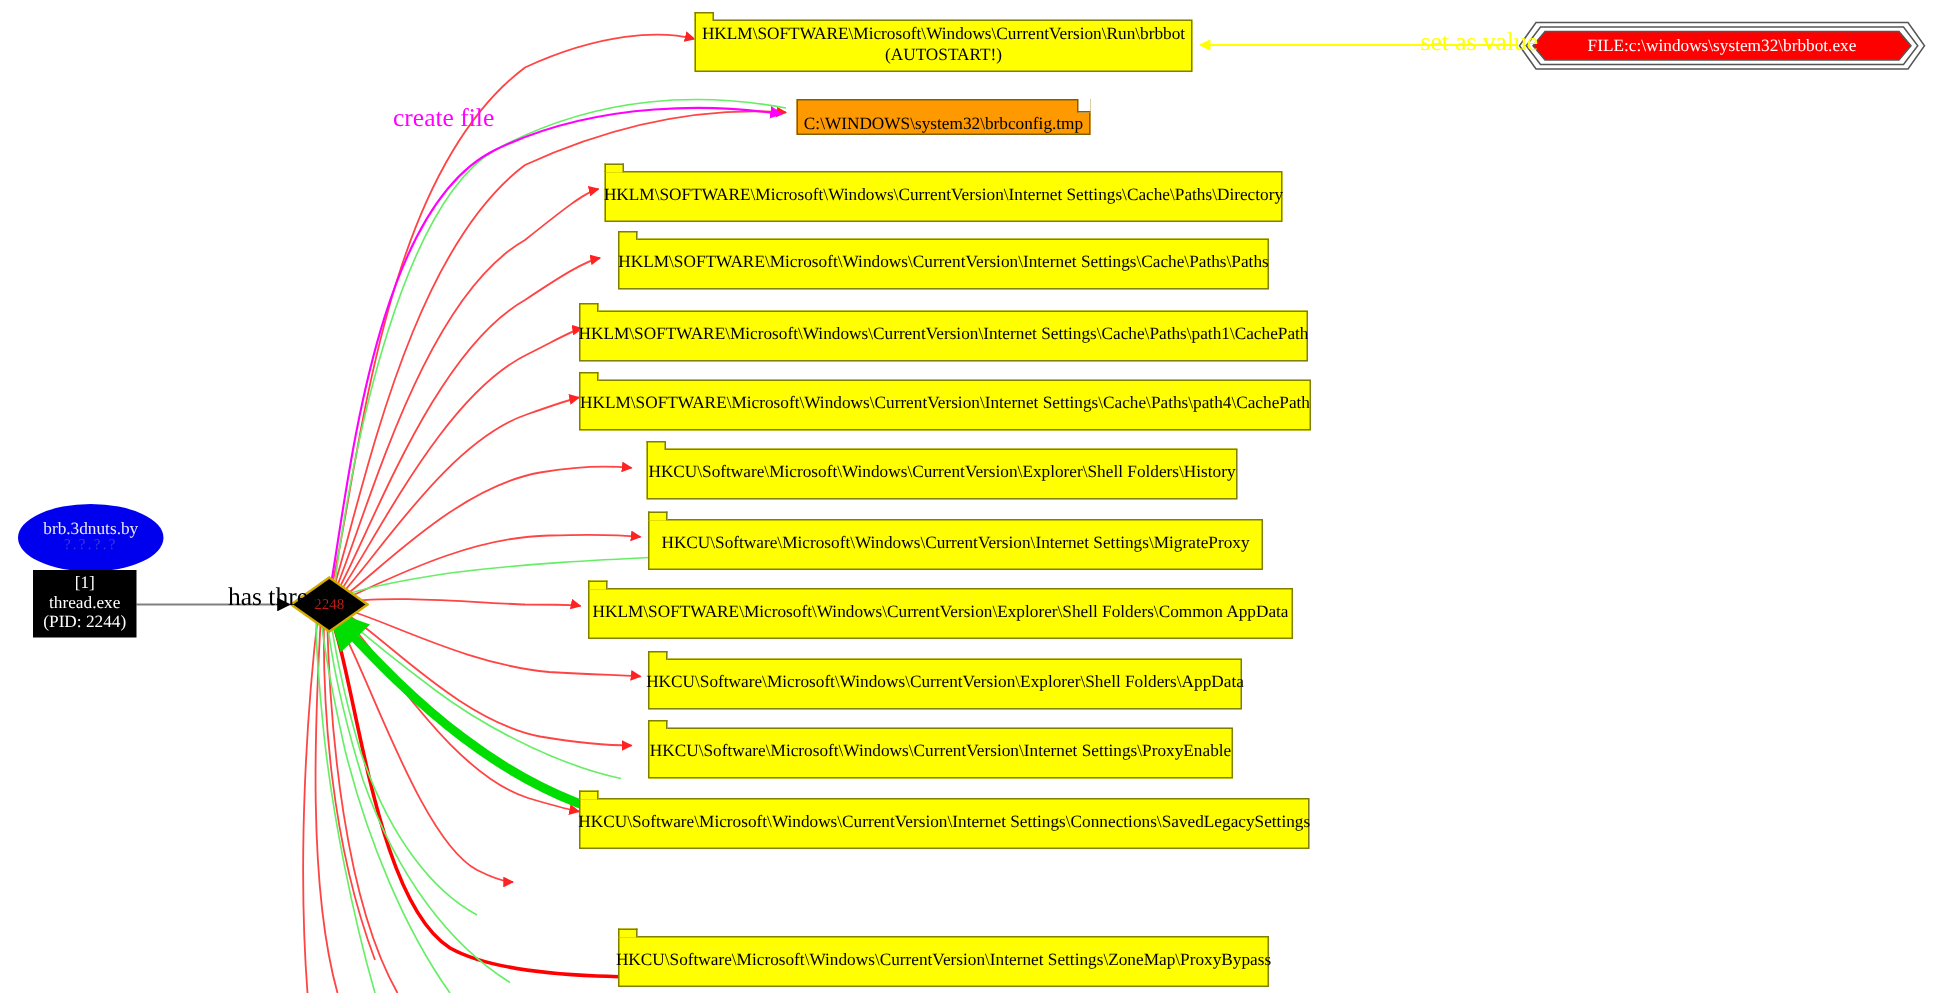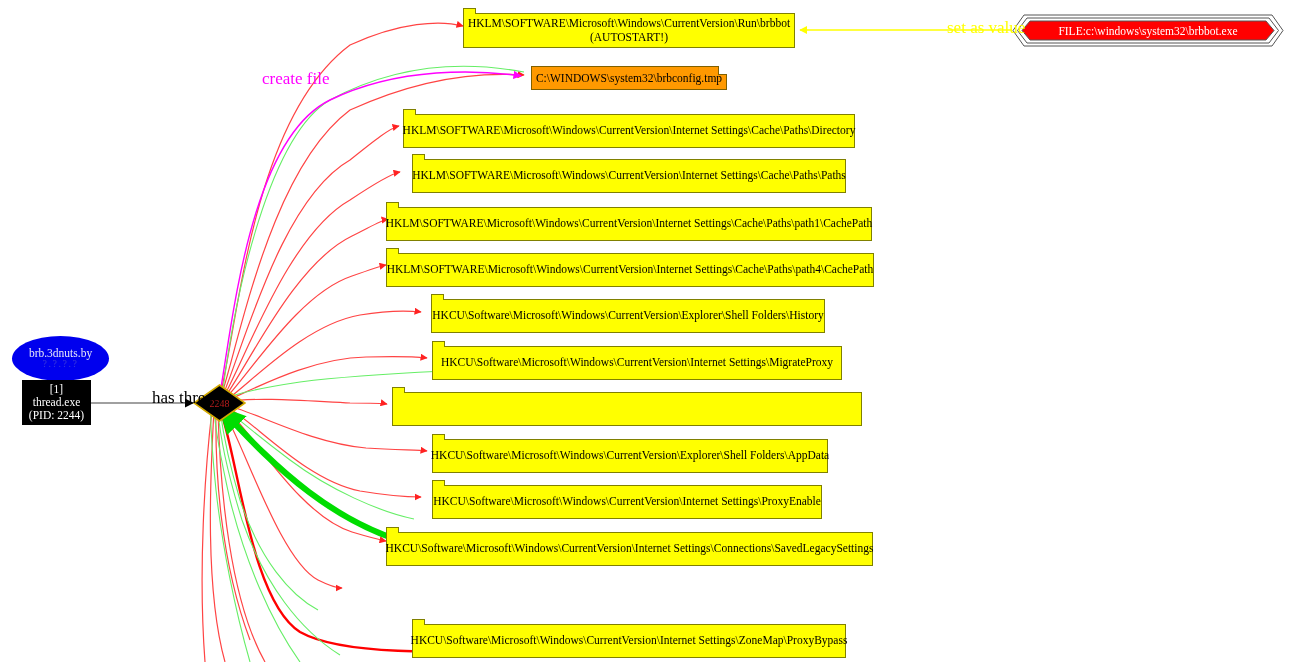--- a/index.html
+++ b/index.html
@@ -59,21 +59,21 @@
   
   .note-node {
     position: absolute;
     box-sizing: border-box;
     background: #ff9900;
     border: 1px solid #806000;
     color: #000000;
     font-family: "Liberation Serif", serif;
     font-size: 11.5px;
     display: flex;
-    align-items: center;
+    align-items: flex-end;
     justify-content: center;
     white-space: nowrap;
     z-index: 5;
   }
   .note-node .fold {
     position: absolute;
     right: -1px;
     top: -1px;
     width: 9px;
     height: 9px;
@@ -318,20 +318,21 @@
     <span>HKCU\Software\Microsoft\Windows\CurrentVersion\Explorer\Shell Folders\History</span>
   </div>
 
   <div class="reg-node" style="left:432px; top:346px; width:410px; height:24px;">
     <span class="tab"></span>
     <span>HKCU\Software\Microsoft\Windows\CurrentVersion\Internet Settings\MigrateProxy</span>
   </div>
 
   <div class="reg-node" style="left:392px; top:392px; width:470px; height:24px;">
     <span class="tab"></span>
+    <span>HKLM\SOFTWARE\Microsoft\Windows\CurrentVersion\Explorer\Shell Folders\Common AppData</span>
   </div>
 
   <div class="reg-node" style="left:432px; top:439px; width:396px; height:24px;">
     <span class="tab"></span>
     <span>HKCU\Software\Microsoft\Windows\CurrentVersion\Explorer\Shell Folders\AppData</span>
   </div>
 
   <div class="reg-node" style="left:432px; top:485px; width:390px; height:24px;">
     <span class="tab"></span>
     <span>HKCU\Software\Microsoft\Windows\CurrentVersion\Internet Settings\ProxyEnable</span>

